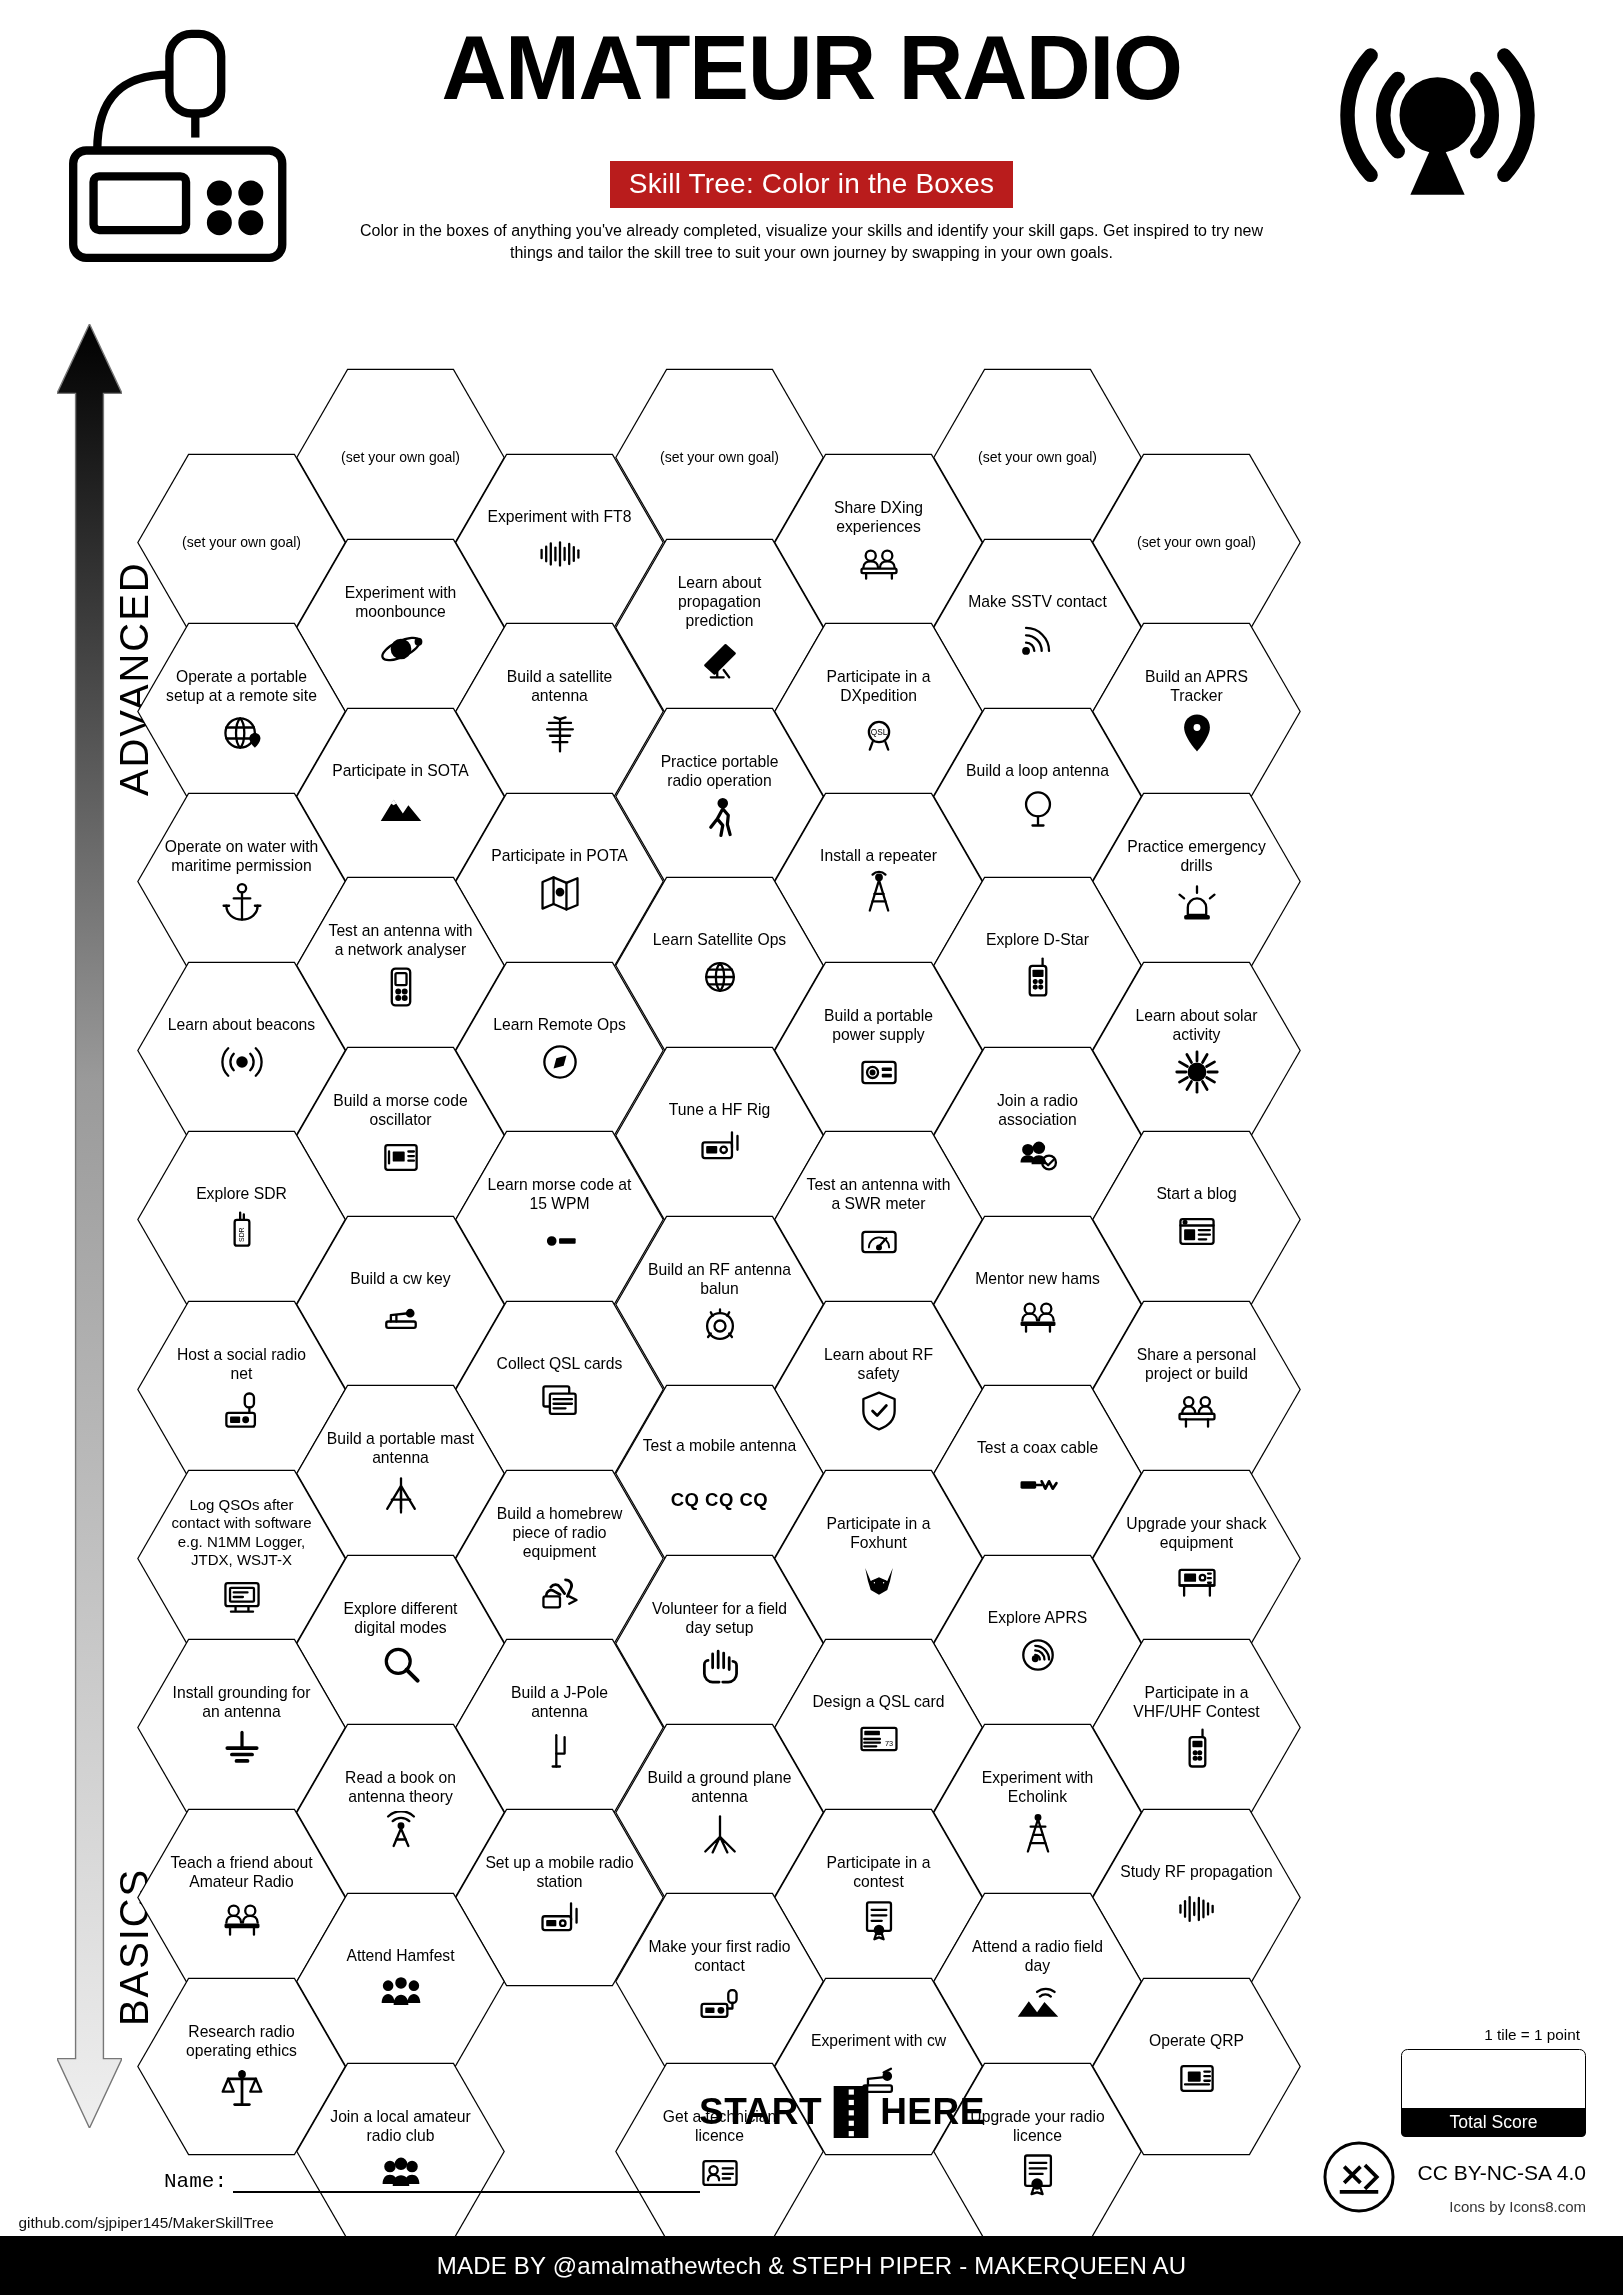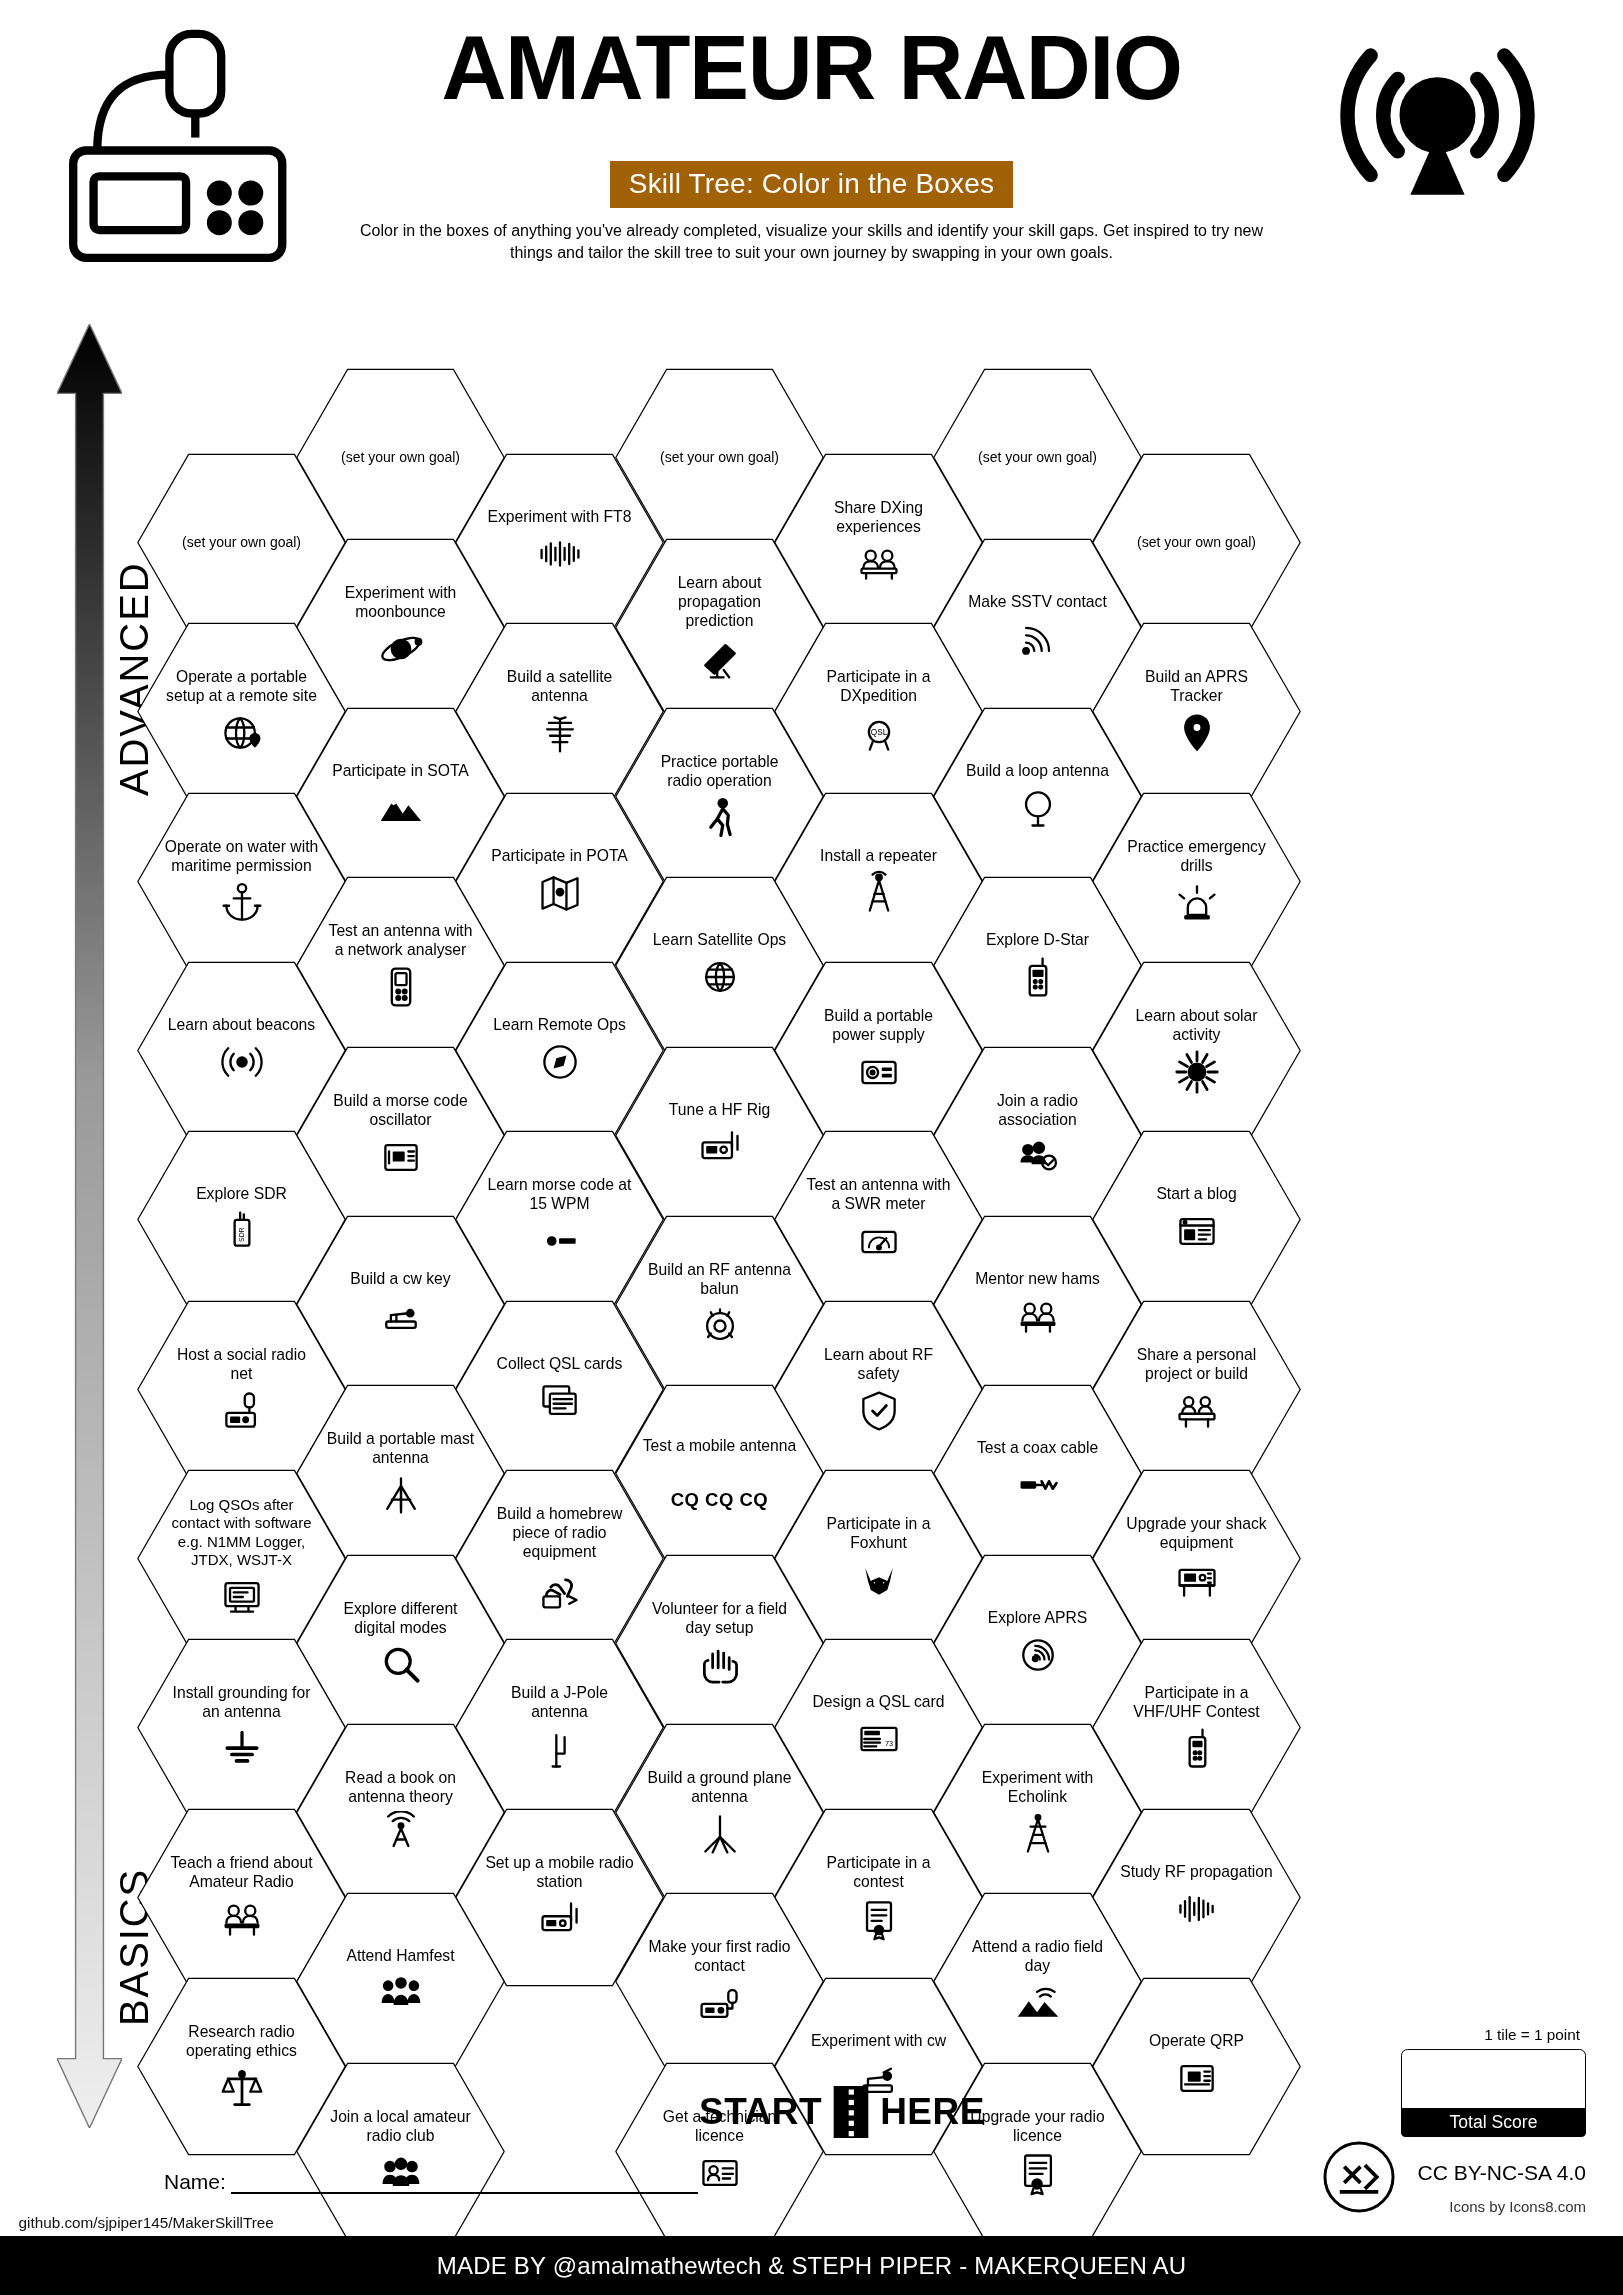--- a/index.html
+++ b/index.html
@@ -48,21 +48,21 @@
     line-height: 1;
   }
   #subtitle-wrap {
     position: absolute;
     left: 0; right: 0;
     top: 161px;
     text-align: center;
   }
   #subtitle {
     display: inline-block;
-    background: #a16207;
+    background: #b91c1c;
     color: #fff;
     font-size: 28px;
     padding: 6.5px 18.5px 8.3px 18.5px;
     letter-spacing: 0.2px;
   }
   #intro {
     position: absolute;
     left: 50%;
     transform: translateX(-50%);
     top: 220px;
@@ -228,20 +228,21 @@
 
   
   #name-row {
     position: absolute;
     left: 164px;
     top: 2170px;
     font-size: 21px;
     display: flex;
     align-items: center;
     gap: 5.6px;
+    font-family: Liberation Mono, monospace;
   }
   #name-line {
     display: inline-block;
     width: 467px;
     border-bottom: 2.3px solid #000;
     height: 21px;
   }
 
   
   #cc-badge {

